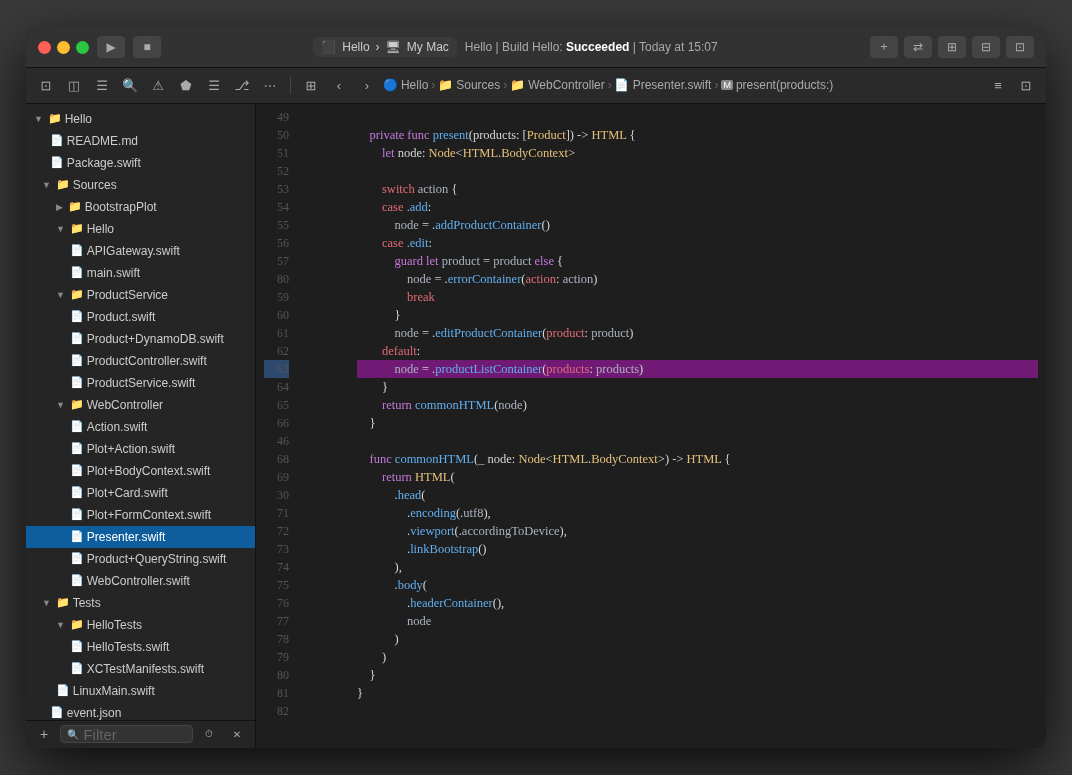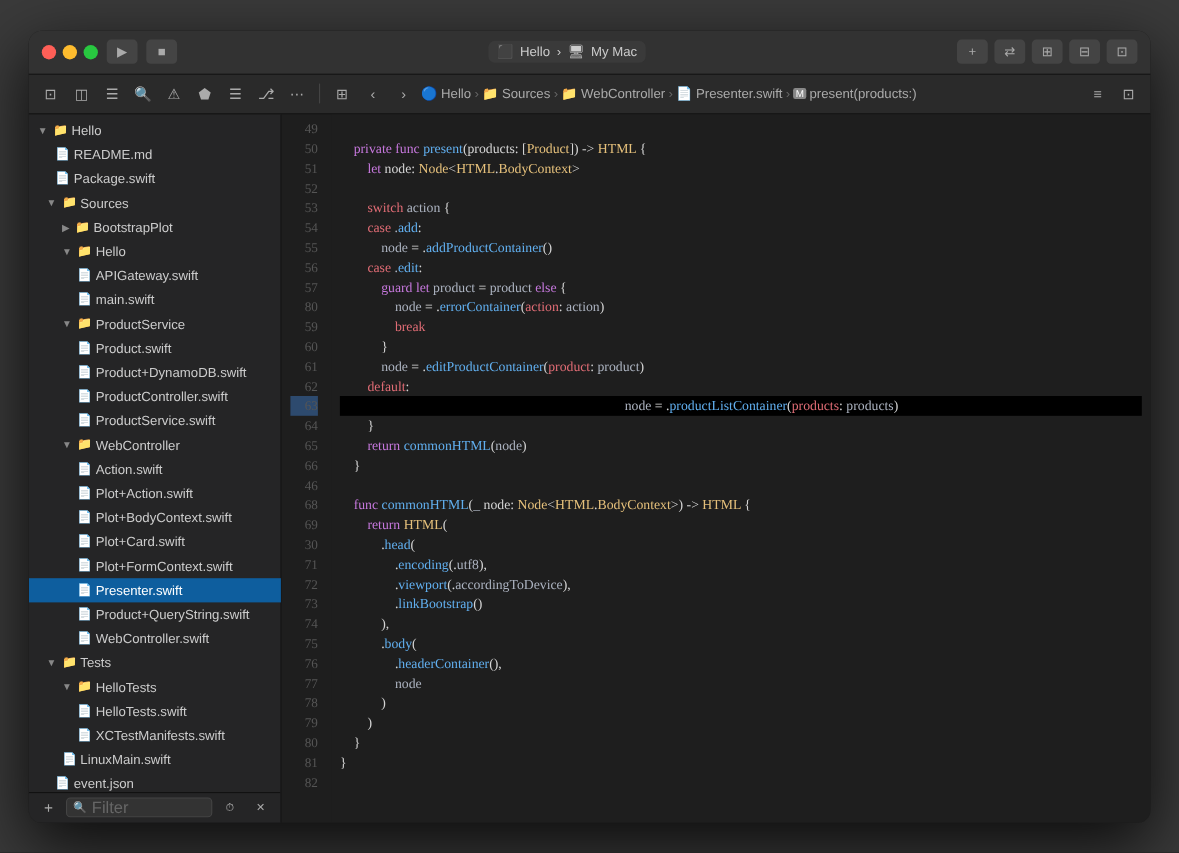--- a/index.html
+++ b/index.html
@@ -230,22 +230,22 @@
       flex-shrink: 0;
       min-width: 45px;
     }
     .code-content {
       flex: 1;
       padding: 4px 8px;
       color: #d4d4d4;
       white-space: pre;
       line-height: 18px;
     }
-    .line { display: block; min-height: 18px; }
-    .line.highlighted { background: #000000; text-align: center; }
+    .line { display: block; min-height: 18px; margin-left: 48px; }
+    .line.highlighted { background: #701a75; }
     
     .kw { color: #c678dd; } 
     .kw-pink { color: #e06c75; } 
     .kw-blue { color: #61afef; } 
     .type { color: #e5c07b; }
     .param { color: #e06c75; }
     .method { color: #61afef; }
     .plain { color: #abb2bf; }
   </style>
 </head>
@@ -261,20 +261,23 @@
     </div>
     <button class="titlebar-btn">▶</button>
     <button class="titlebar-btn">■</button>
     <div class="titlebar-center">
       <div class="scheme-selector">
         <span>⬛</span>
         <span>Hello</span>
         <span>›</span>
         <span>🖥</span>
         <span>My Mac</span>
+      </div>
+      <div class="build-status">
+        Hello | Build Hello: <strong>Succeeded</strong> | Today at 15:07
       </div>
     </div>
     <div class="titlebar-right">
       <button class="titlebar-btn">+</button>
       <button class="titlebar-btn">⇄</button>
       <button class="titlebar-btn">⊞</button>
       <button class="titlebar-btn">⊟</button>
       <button class="titlebar-btn">⊡</button>
     </div>
   </div>

